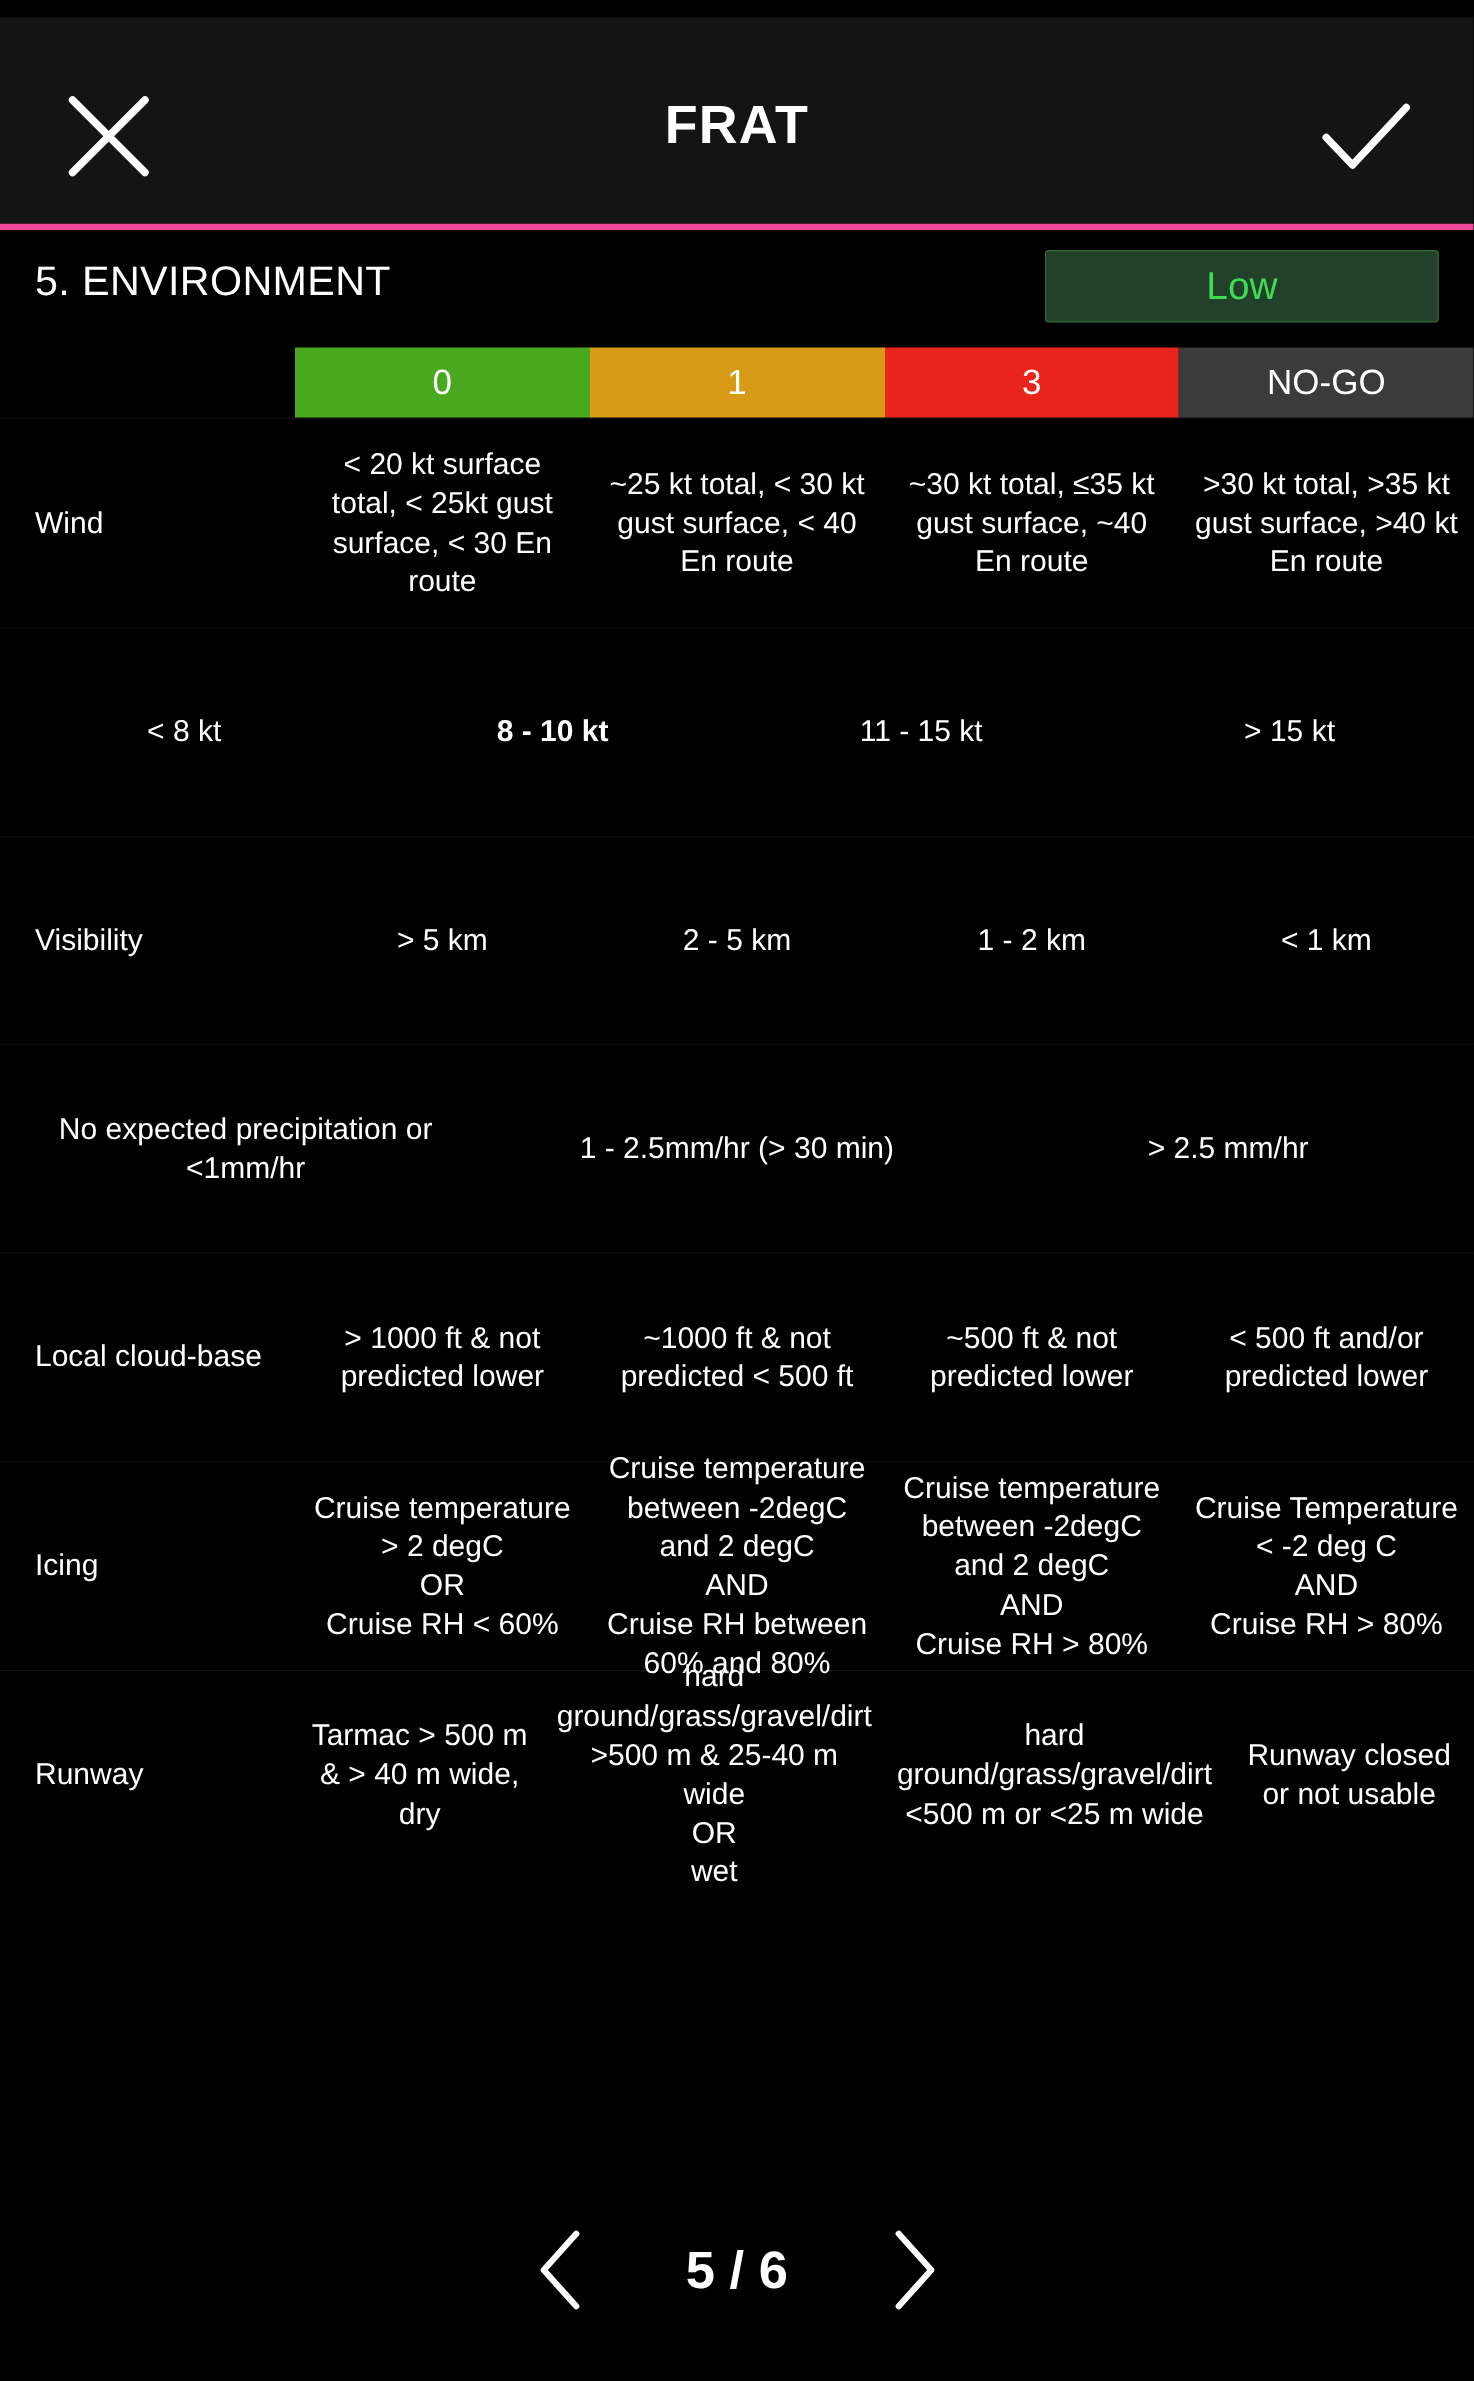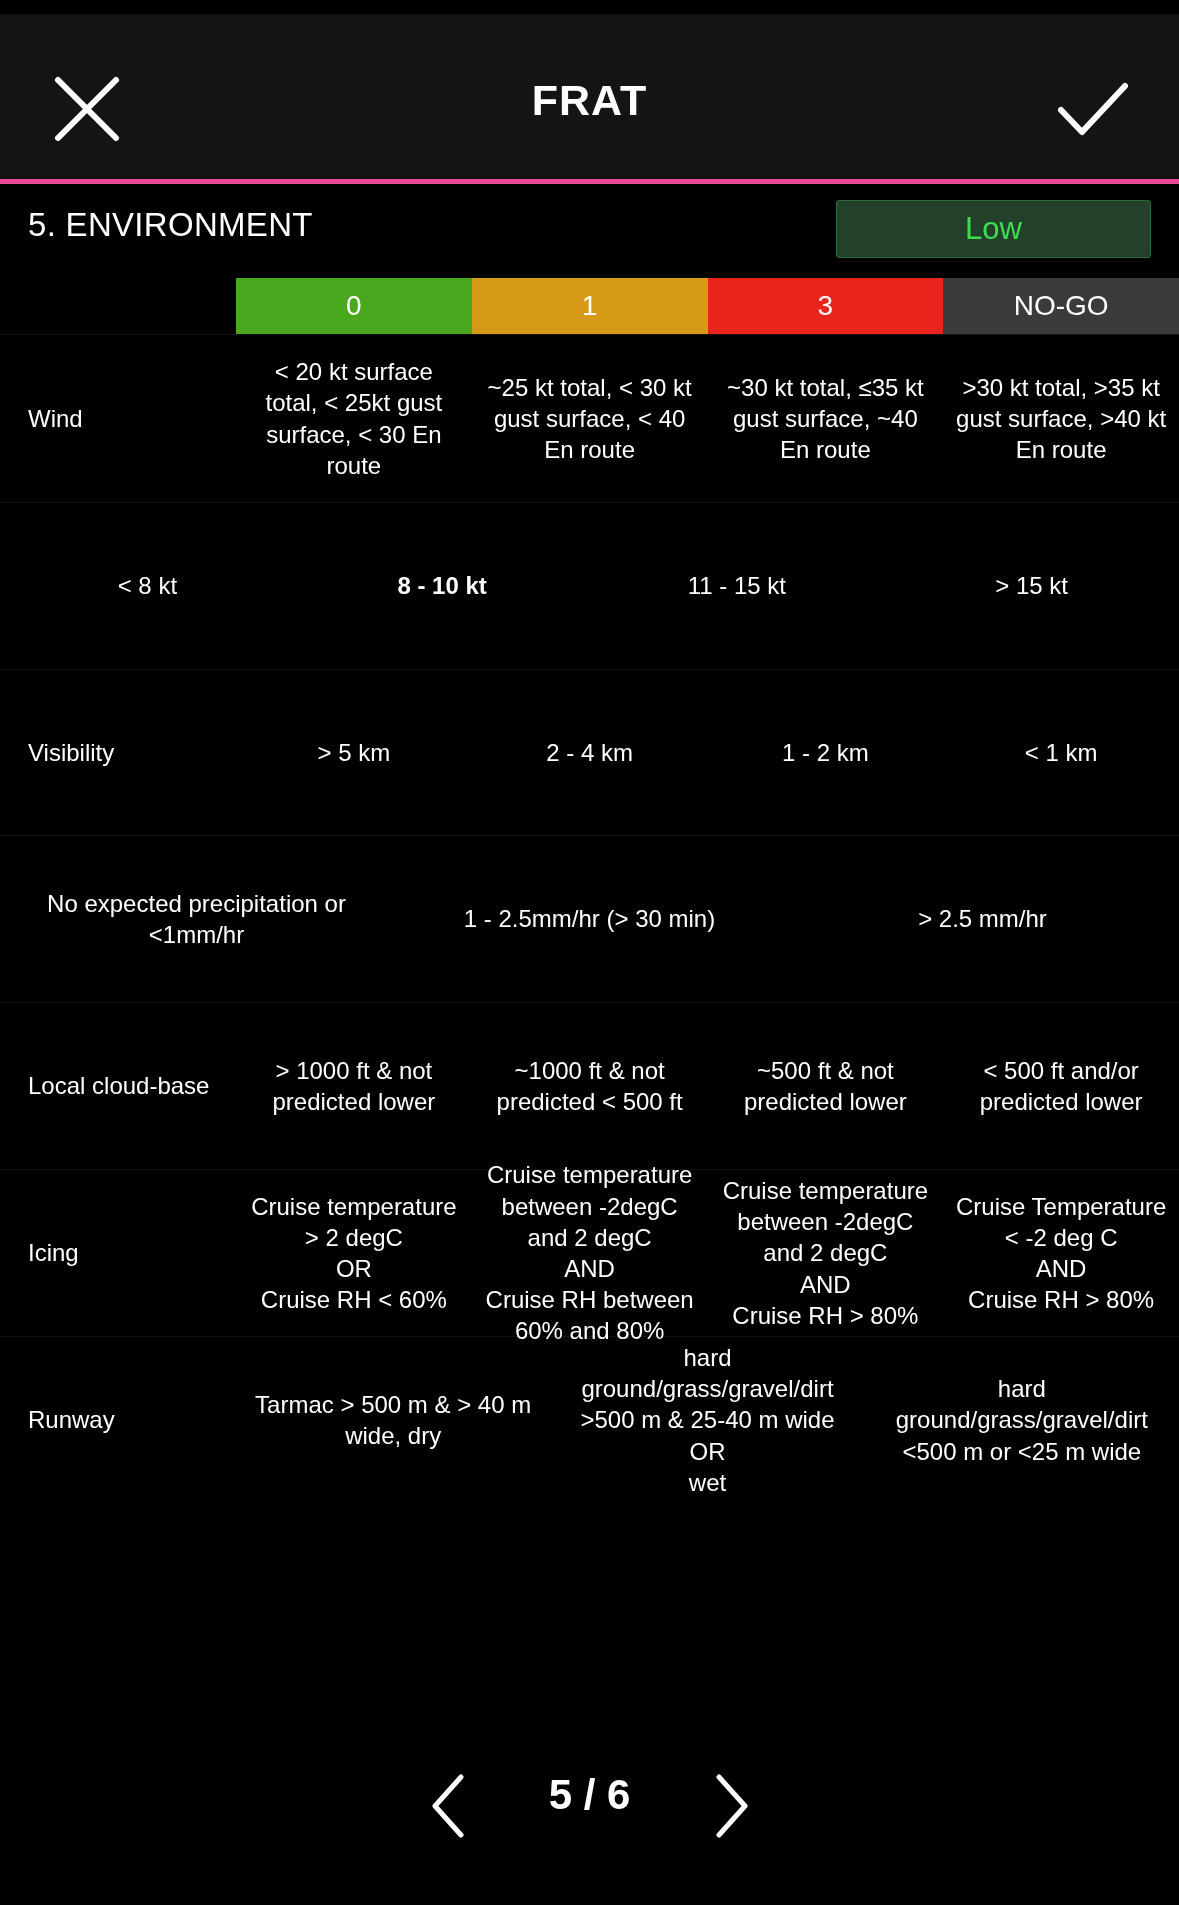--- a/index.html
+++ b/index.html
@@ -136,21 +136,21 @@
     padding: 6px 10px;
   }
 
   
   .pager {
     position: absolute;
     left: 0; right: 0;
     bottom: 44px;
     height: 90px;
     display: flex;
-    align-items: flex-start;
+    align-items: center;
     justify-content: center;
     gap: 47px;
   }
   .pager-arrow {
     width: 46px;
     height: 70px;
     cursor: pointer;
   }
   .pager-arrow svg { display:block; width: 100%; height: 100%; }
   .pager-label {
@@ -207,21 +207,21 @@
         </div>
         <div class="row" style="height: 167px;">
           <div class="cell" style="white-space: pre-line;">&lt; 8 kt</div>
           <div class="cell" style="white-space: pre-line; font-weight: bold;">8 - 10 kt</div>
           <div class="cell" style="white-space: pre-line;">11 - 15 kt</div>
           <div class="cell" style="white-space: pre-line;">&gt; 15 kt</div>
         </div>
         <div class="row" style="height: 166px;">
           <div class="row-label">Visibility</div>
           <div class="cell" style="white-space: pre-line;">&gt; 5 km</div>
-          <div class="cell" style="white-space: pre-line;">2 - 4 km</div>
+          <div class="cell" style="white-space: pre-line;">2 - 5 km</div>
           <div class="cell" style="white-space: pre-line;">1 - 2 km</div>
           <div class="cell" style="white-space: pre-line;">&lt; 1 km</div>
         </div>
         <div class="row" style="height: 167px;">
           <div class="cell" style="white-space: pre-line;">No expected precipitation or &lt;1mm/hr</div>
           <div class="cell" style="white-space: pre-line;">1 - 2.5mm/hr (&gt; 30 min)</div>
           <div class="cell" style="white-space: pre-line;">&gt; 2.5 mm/hr</div>
         </div>
         <div class="row" style="height: 167px;">
           <div class="row-label">Local cloud-base</div>
@@ -245,20 +245,21 @@
 AND
 Cruise RH &gt; 80%</div>
         </div>
         <div class="row" style="height: 167px;">
           <div class="row-label">Runway</div>
           <div class="cell" style="white-space: pre-line;">Tarmac &gt; 500 m &amp; &gt; 40 m wide, dry</div>
           <div class="cell" style="white-space: pre-line;">hard ground/grass/gravel/dirt &gt;500 m &amp; 25-40 m wide
 OR
 wet</div>
           <div class="cell" style="white-space: pre-line;">hard ground/grass/gravel/dirt &lt;500 m or &lt;25 m wide</div>
+          <div class="cell" style="white-space: pre-line;">Runway closed or not usable</div>
         </div>
       </div>
   </div>
 
   <div class="pager">
     <div class="pager-arrow">
       <svg viewBox="0 0 46 70" aria-hidden="true">
         <polyline points="34,6 8,35 34,64" fill="none" stroke="#ffffff" stroke-width="5" stroke-linecap="round" stroke-linejoin="round"></polyline>
       </svg>
     </div>

